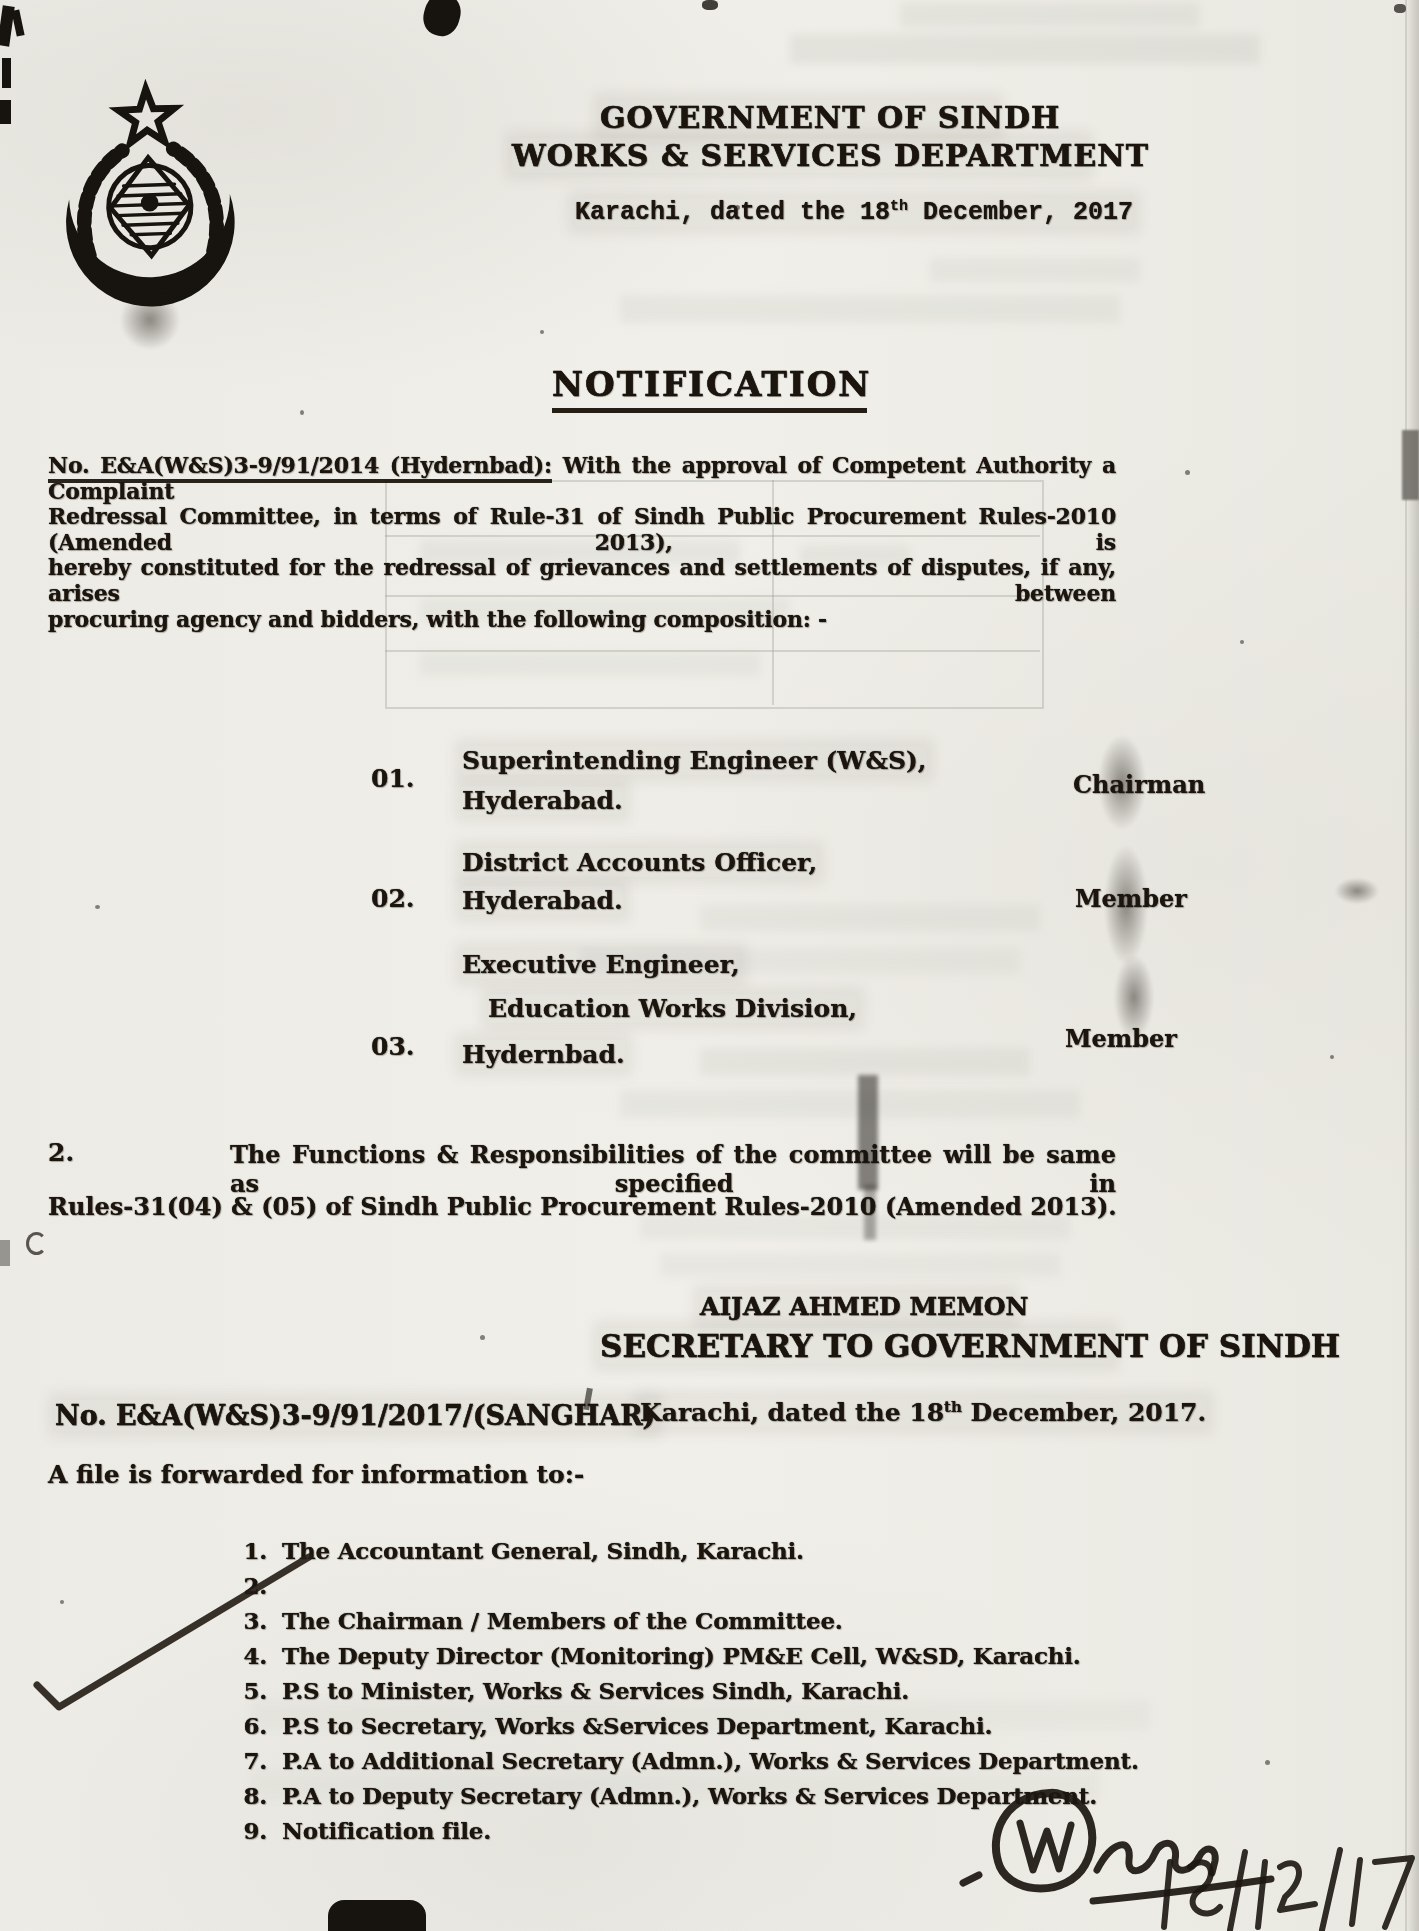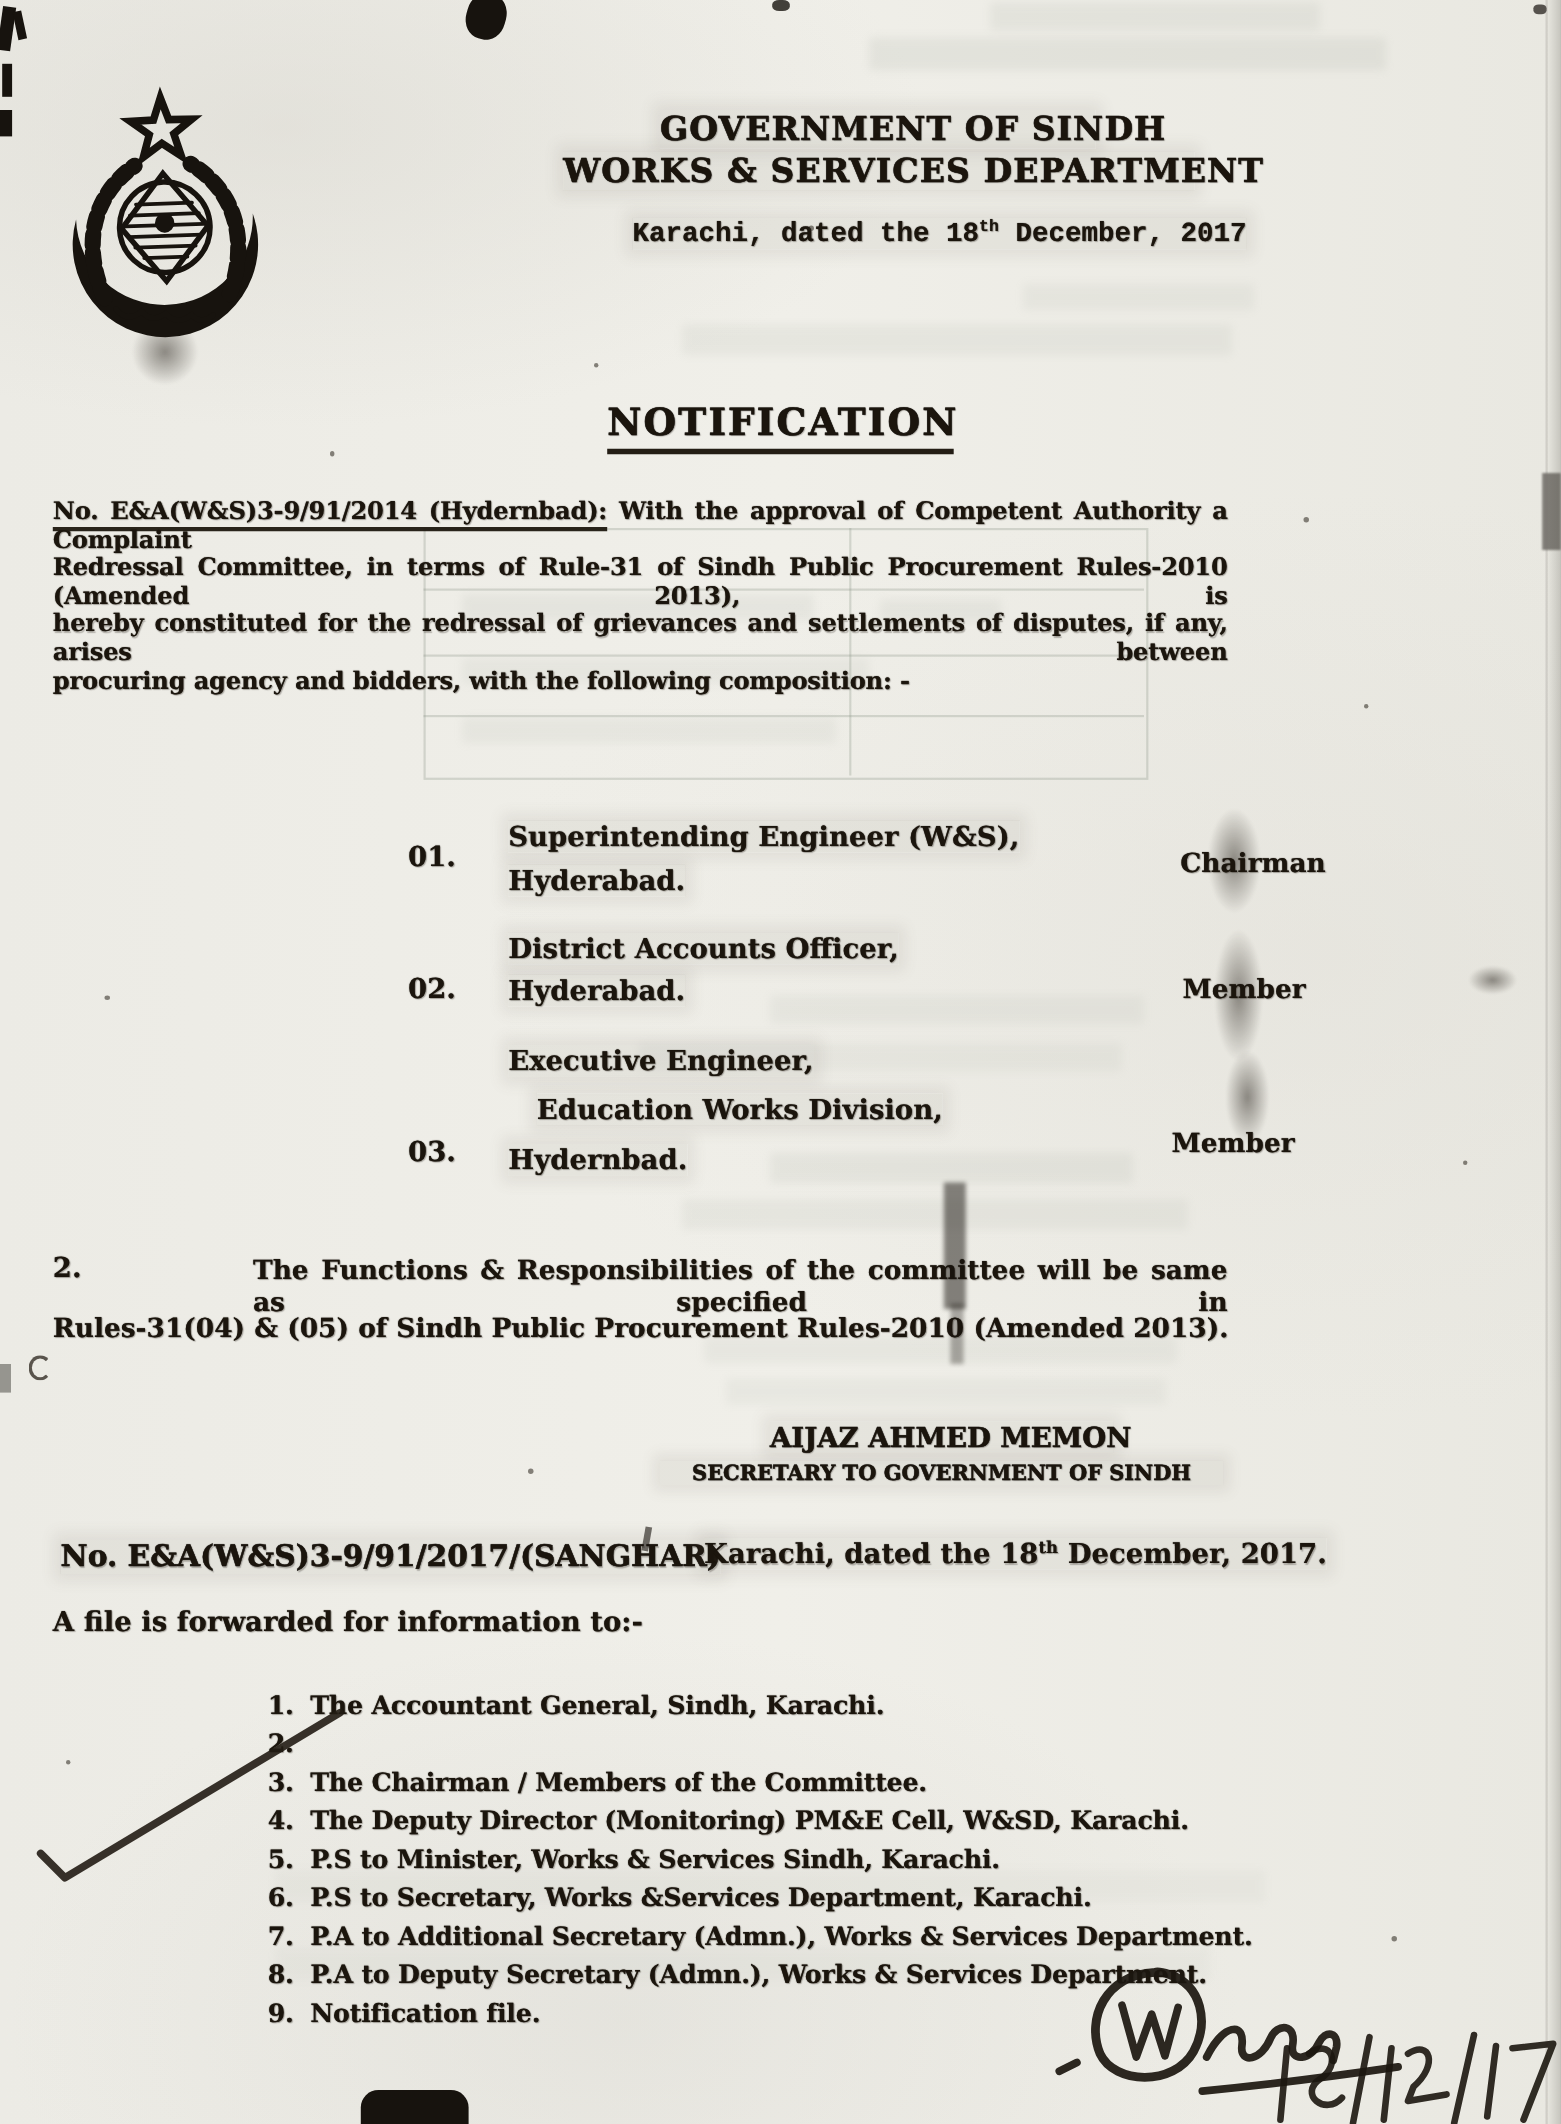--- a/index.html
+++ b/index.html
@@ -153,21 +153,21 @@
   <div class="ink smear abs" style="left:488px;top:994px;font-size:25px">Education Works Division,</div>
   <div class="ink abs" style="left:371px;top:1032px;font-size:25px">03.</div>
   <div class="ink smear abs" style="left:462px;top:1040px;font-size:25px">Hydernbad.</div>
   <div class="ink abs" style="left:1065px;top:1024px;font-size:24px">Member</div>
 
   <div class="ink abs" style="left:48px;top:1138px;font-size:25px">2.</div>
   <div class="ink abs wrapline" style="left:230px;top:1140px;width:886px;font-size:24px">The Functions &amp; Responsibilities of the committee will be same as specified in</div>
   <div class="ink abs" style="left:48px;top:1192px;font-size:24px">Rules-31(04) &amp; (05) of Sindh Public Procurement Rules-2010 (Amended 2013).</div>
 
   <div class="ink smear abs" style="left:700px;top:1292px;width:312px;text-align:center;font-size:25px;-webkit-text-stroke:.4px #17130e">AIJAZ AHMED MEMON</div>
-  <div class="ink smear abs" style="left:600px;top:1328px;width:512px;text-align:center;font-size:19px;-webkit-text-stroke:.4px #17130e">SECRETARY TO GOVERNMENT OF SINDH</div>
+  <div class="ink smear abs" style="left:600px;top:1328px;width:512px;text-align:center;font-size:31px;-webkit-text-stroke:.4px #17130e">SECRETARY TO GOVERNMENT OF SINDH</div>
 
   <div class="ink smear abs" style="left:55px;top:1400px;font-size:27px;-webkit-text-stroke:.4px #17130e">No. E&amp;A(W&amp;S)3-9/91/2017/(SANGHAR)</div>
   <div class="ink smear abs" style="left:640px;top:1398px;font-size:25px">
     <span>Karachi, dated the 18</span><sup style="font-size:15px">th</sup><span> December, 2017.</span>
   </div>
   <div class="ink abs" style="left:48px;top:1460px;font-size:25px">A file is forwarded for information to:-</div>
 
   <div class="abs" style="left:225px;top:1533px;z-index:6">
     <div class="ink row">
         <span class="num">1.</span>

